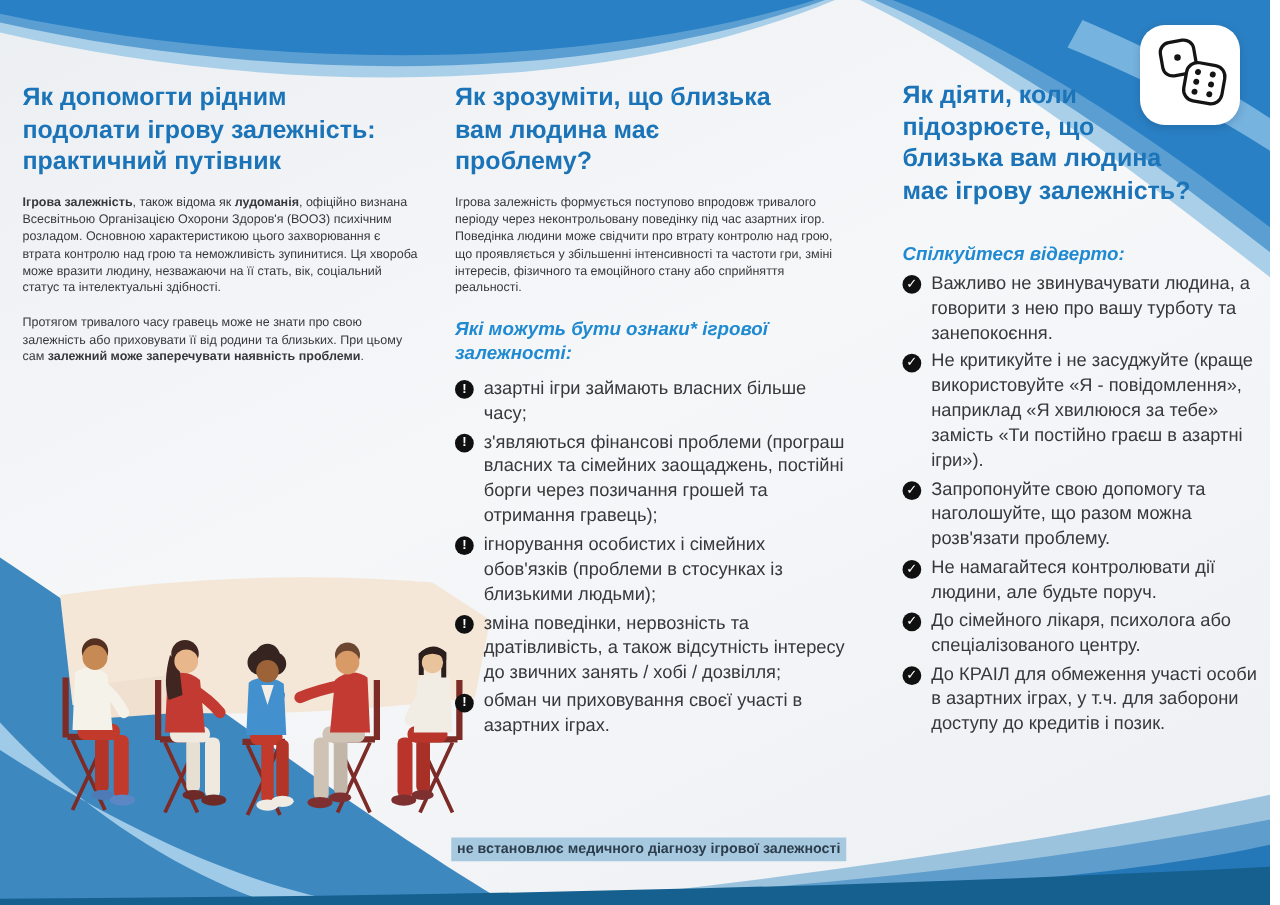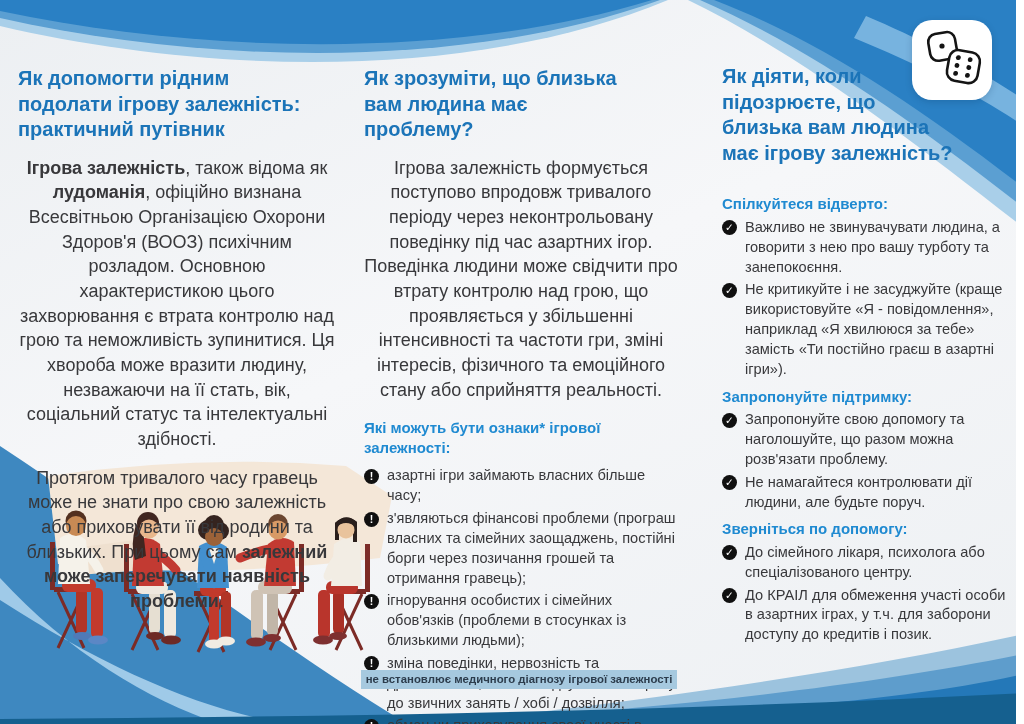--- a/index.html
+++ b/index.html
@@ -15,22 +15,22 @@
   .col{position:absolute;color:#38383b;}
   .col-left{left:18px;top:66px;width:318px;}
   .col-mid{left:364px;top:66px;width:314px;}
   .col-right{left:722px;top:64px;width:286px;}
 
   h1.title{font-size:20px;line-height:1.28;color:#1b74b8;margin:0 0 13px;font-weight:700;}
   .col-left h1.title{max-width:302px;}
   .col-mid h1.title{max-width:272px;}
   .col-right h1.title{max-width:238px;margin-bottom:28px;}
 
-  p.body{font-size:18px;line-height:1.37;margin:0 0 14px;text-align:center;}
-  .subhead{font-size:15px;font-weight:700;color:#1f8ad1;line-height:1.3;margin:0 0 9px;}
+  p.body{font-size:10px;line-height:1.37;margin:0 0 14px;}
+  .subhead{font-size:15px;font-weight:700;color:#1f8ad1;line-height:1.3;margin:0 0 9px;font-style:italic;}
   .col-mid .subhead{margin-top:16px;max-width:280px;}
   .col-right .subhead{margin:7px 0 4px;}
   .col-right .subhead.first{margin-top:0;}
 
   ul.blist{list-style:none;margin:0;padding:0;}
   ul.blist li{display:flex;gap:8px;font-size:14.6px;line-height:1.36;margin-bottom:3px;}
   .badge{flex:0 0 auto;width:15px;height:15px;border-radius:50%;background:#101010;color:#fff;
          font-size:10.5px;font-weight:700;text-align:center;line-height:15px;margin-top:2.5px;}
 
   .dice-tile{position:absolute;left:912px;top:20px;width:80px;height:80px;background:#ffffff;
@@ -212,33 +212,31 @@
       <li>
           <span class="badge">✓</span>
           <span>Важливо не звинувачувати людина, а говорити з нею про вашу турботу та занепокоєння.</span>
         </li>
       <li>
           <span class="badge">✓</span>
           <span>Не критикуйте і не засуджуйте (краще використовуйте «Я - повідомлення», наприклад «Я хвилююся за тебе» замість «Ти постійно граєш в азартні ігри»).</span>
         </li>
     </ul>
 
-    <div class="subhead">Запропонуйте підтримку:</div>
     <ul class="blist">
       <li>
           <span class="badge">✓</span>
           <span>Запропонуйте свою допомогу та наголошуйте, що разом можна розв'язати проблему.</span>
         </li>
       <li>
           <span class="badge">✓</span>
           <span>Не намагайтеся контролювати дії людини, але будьте поруч.</span>
         </li>
     </ul>
 
-    <div class="subhead">Зверніться по допомогу:</div>
     <ul class="blist">
       <li>
           <span class="badge">✓</span>
           <span>До сімейного лікаря, психолога або спеціалізованого центру.</span>
         </li>
       <li>
           <span class="badge">✓</span>
           <span>До КРАІЛ для обмеження участі особи в азартних іграх, у т.ч. для заборони доступу до кредитів і позик.</span>
         </li>
     </ul>

